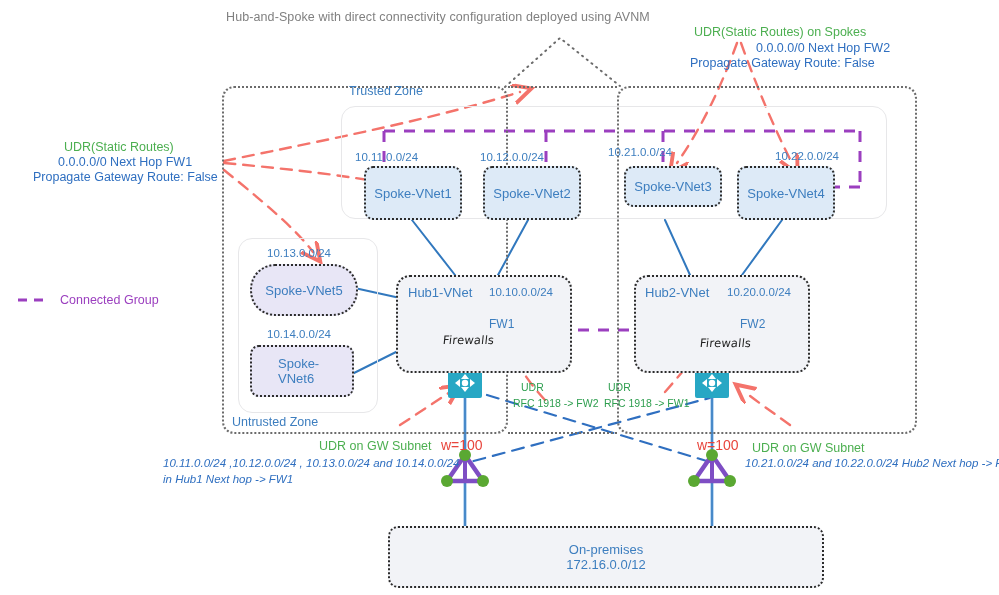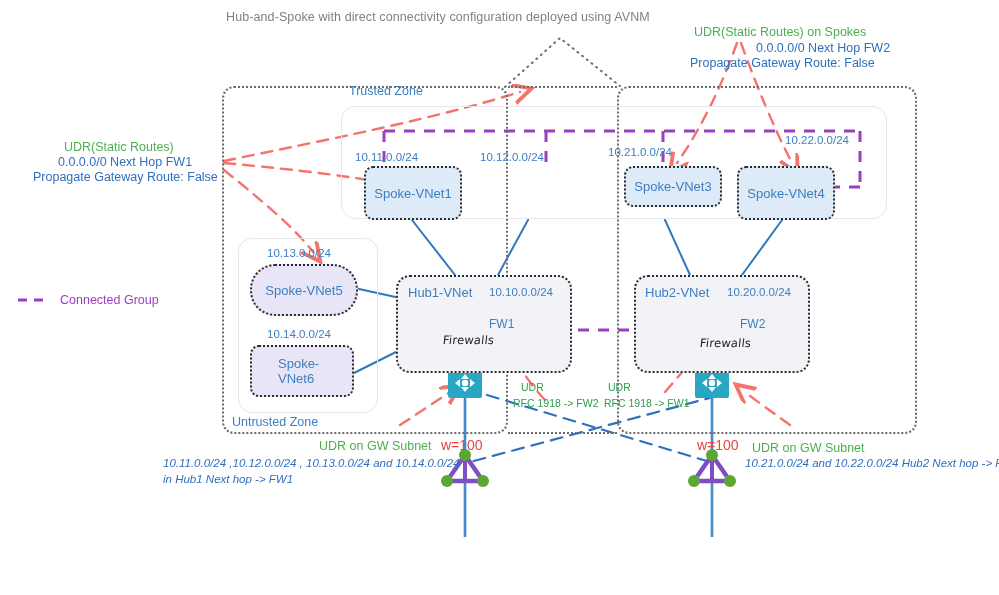--- a/index.html
+++ b/index.html
@@ -221,27 +221,30 @@
 
   <div class="box untrusted-inner" style="left:238px;top:238px;width:140px;height:175px;"></div>
   <div class="txt zone-label" style="left:232px;top:415px;">Untrusted Zone</div>
 
   <div class="txt cidr" style="left:355px;top:151px;">10.11.0.0/24</div>
   <div class="box spoke" style="left:364px;top:166px;width:98px;height:54px;">
     <span class="vnet-label">Spoke-VNet1</span>
   </div>
 
   <div class="txt cidr" style="left:480px;top:151px;">10.12.0.0/24</div>
+  <div class="box spoke" style="left:483px;top:166px;width:98px;height:54px;">
+    <span class="vnet-label">Spoke-VNet2</span>
+  </div>
 
   <div class="txt cidr" style="left:608px;top:146px;">10.21.0.0/24</div>
   <div class="box spoke" style="left:624px;top:166px;width:98px;height:41px;">
     <span class="vnet-label">Spoke-VNet3</span>
   </div>
 
-  <div class="txt cidr" style="left:775px;top:134px;margin-left:10px;">10.22.0.0/24</div>
+  <div class="txt cidr" style="left:775px;top:150px;">10.22.0.0/24</div>
   <div class="box spoke" style="left:737px;top:166px;width:98px;height:54px;">
     <span class="vnet-label">Spoke-VNet4</span>
   </div>
 
   <div class="txt cidr" style="left:267px;top:247px;">10.13.0.0/24</div>
   <div class="box spoke violet" style="left:250px;top:264px;width:108px;height:52px;border-radius:25px;">
     <span class="vnet-label">Spoke-VNet5</span>
   </div>
 
   <div class="txt cidr" style="left:267px;top:328px;">10.14.0.0/24</div>
@@ -254,20 +257,24 @@
   <div class="txt cidr" style="left:489px;top:286px;">10.10.0.0/24</div>
   <div class="txt fw-label" style="left:489px;top:317px;">FW1</div>
   <div class="txt fw-hand" style="left:443px;top:333px;">Firewalls</div>
 
   <div class="box hub" style="left:634px;top:275px;width:176px;height:98px;"></div>
   <div class="txt hub-label" style="left:645px;top:285px;">Hub2-VNet</div>
   <div class="txt cidr" style="left:727px;top:286px;">10.20.0.0/24</div>
   <div class="txt fw-label" style="left:740px;top:317px;">FW2</div>
   <div class="txt fw-hand" style="left:700px;top:336px;">Firewalls</div>
 
+  <div class="box onprem-box" style="left:388px;top:526px;width:436px;height:62px;">
+    <span class="onprem">On-premises</span>
+    <span class="onprem">172.16.0.0/12</span>
+  </div>
 
   <div class="txt green-note" style="left:64px;top:140px;">UDR(Static Routes)</div>
   <div class="txt blue-note" style="left:58px;top:155px;">0.0.0.0/0 Next Hop FW1</div>
   <div class="txt blue-note" style="left:33px;top:170px;">Propagate Gateway Route: False</div>
 
   <div class="txt green-note" style="left:694px;top:25px;">UDR(Static Routes) on Spokes</div>
   <div class="txt blue-note" style="left:710px;top:41px;margin-left:46px;">0.0.0.0/0 Next Hop FW2</div>
   <div class="txt blue-note" style="left:690px;top:56px;">Propagate Gateway Route: False</div>
 
   <div class="txt udr-green" style="left:521px;top:381px;">UDR</div>

